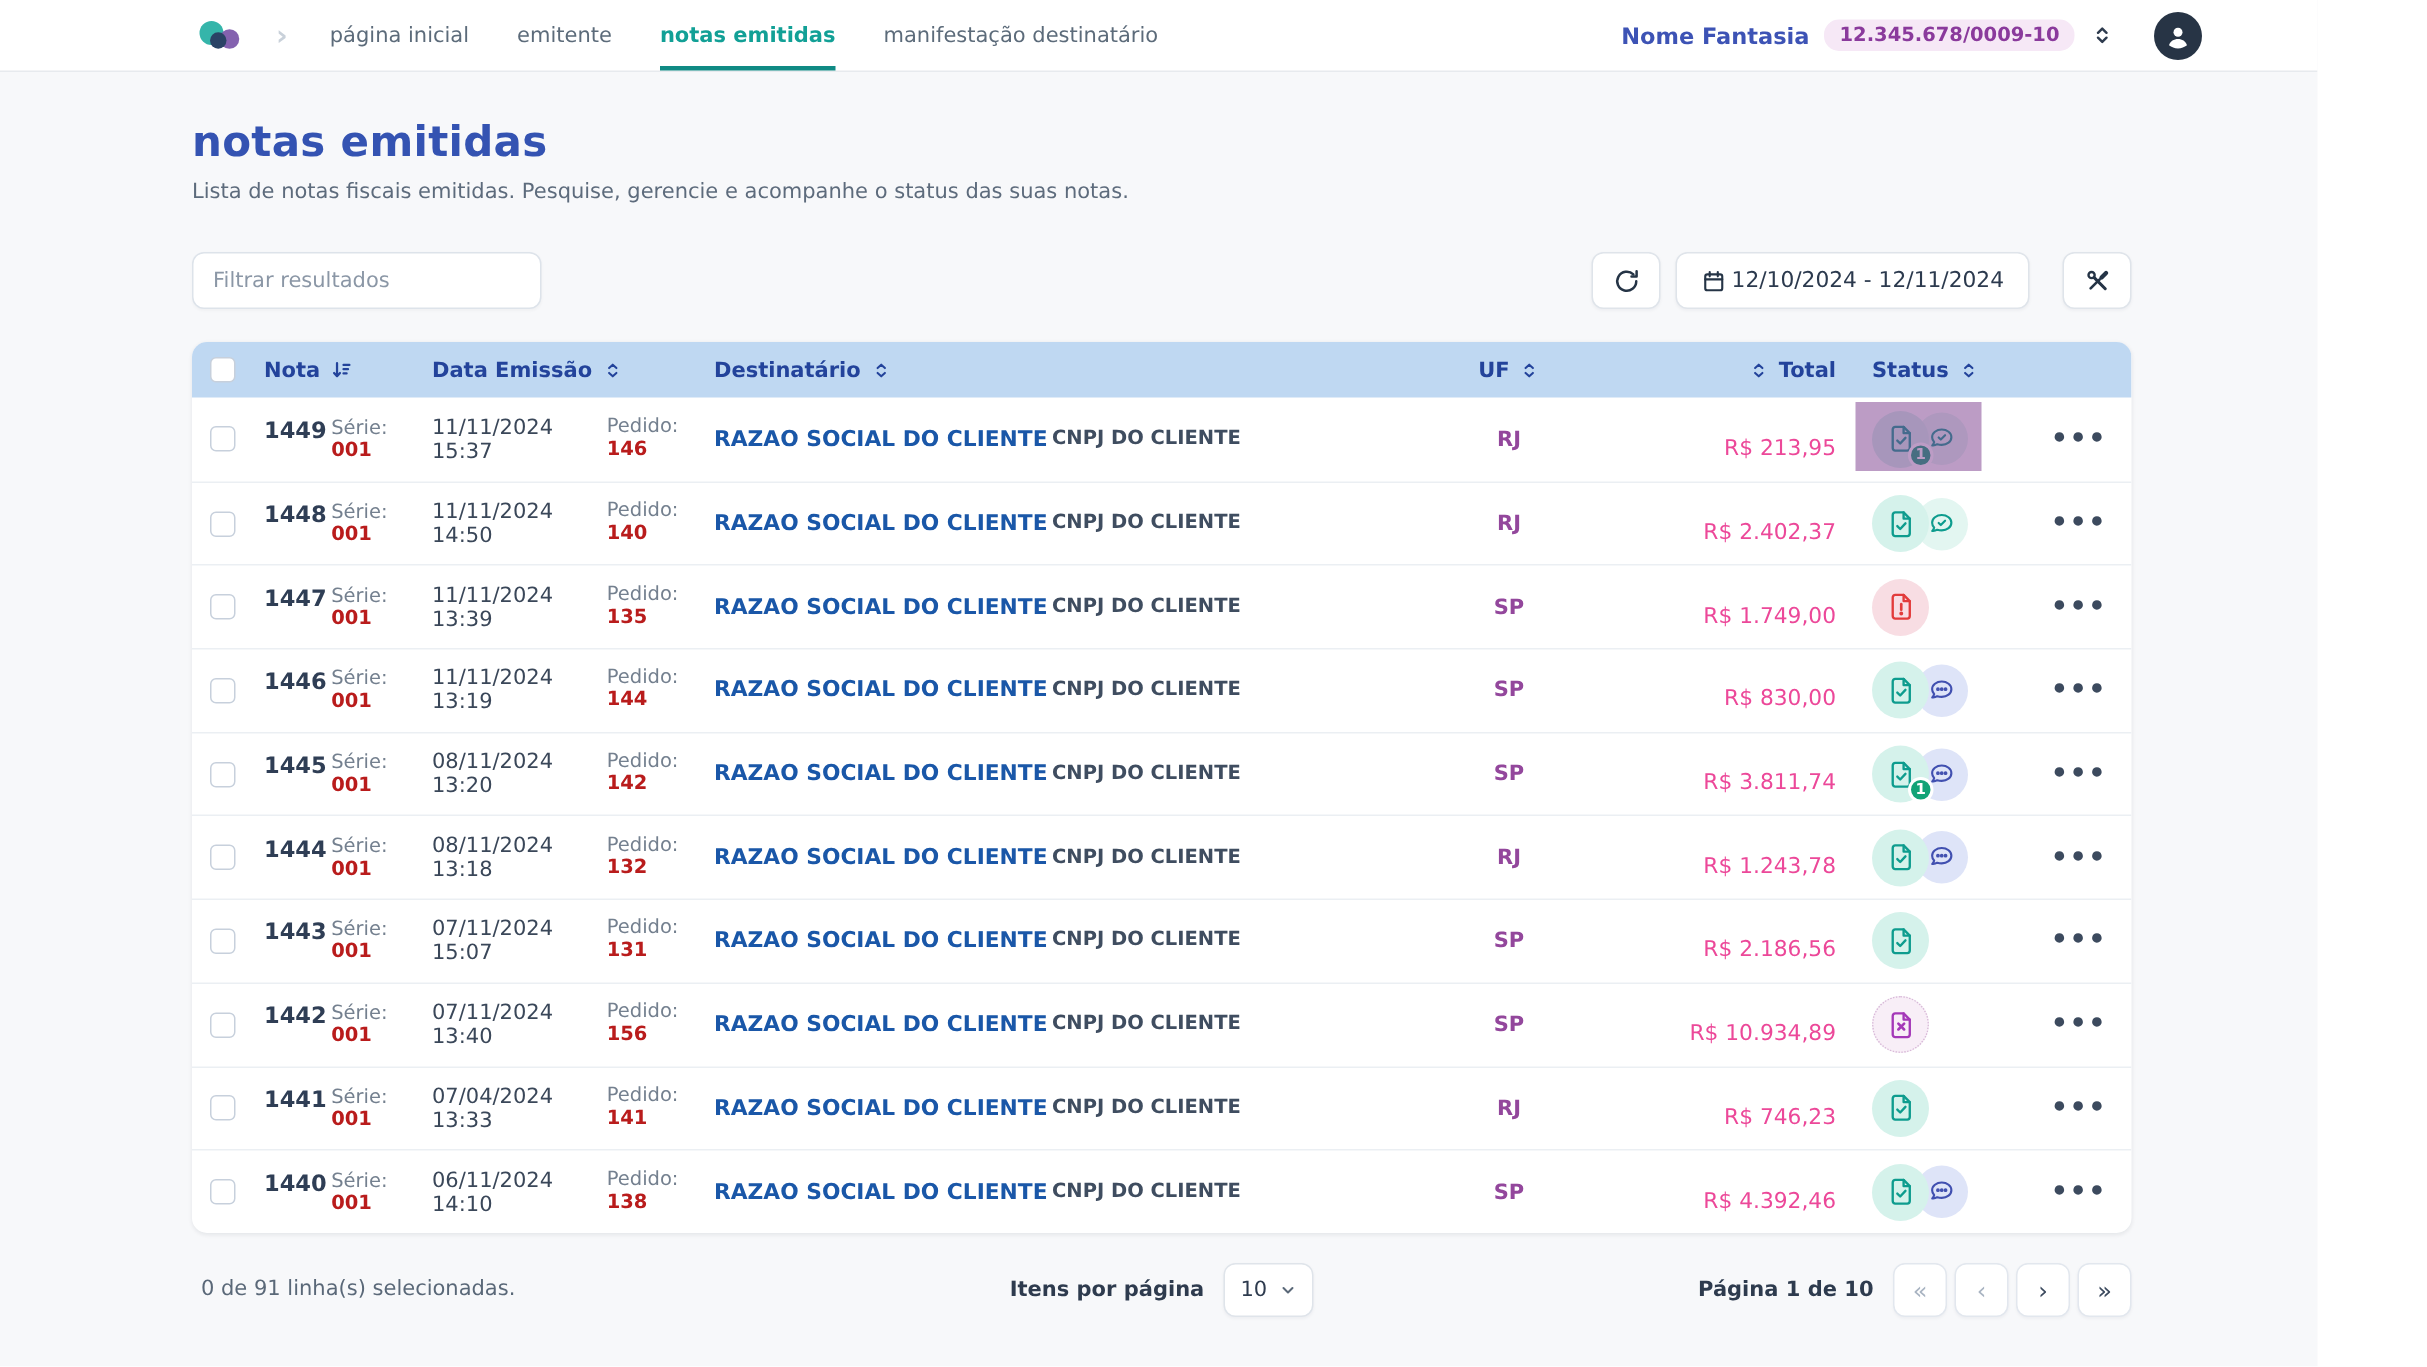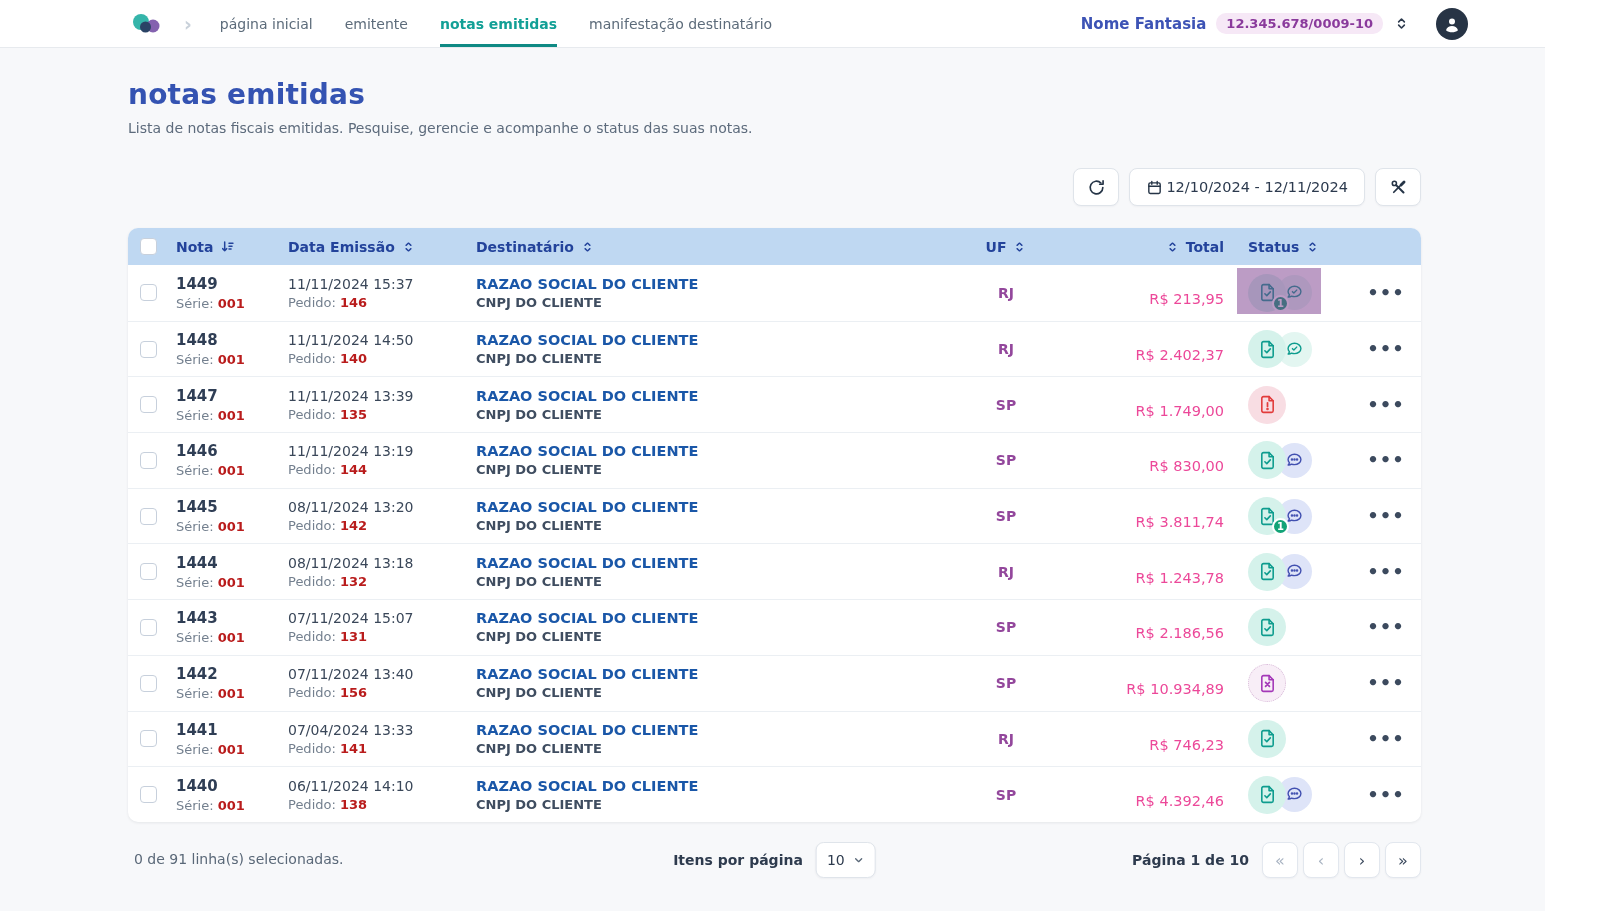--- a/index.html
+++ b/index.html
@@ -34,37 +34,37 @@
   .toolbar { position:absolute; top:120px; left:0; right:0; height:38px; }
   .filter-input { position:absolute; left:0; top:0; width:233px; height:38px; border:1px solid #dde3ea;
                   border-radius:8px; background:#fff; padding:0 13px; font-size:14px; color:#2e3b4e;
                   font-family:inherit; box-shadow:0 1px 2px rgba(16,24,40,.03); }
   .filter-input::placeholder { color:#8b97a6; }
   .tool-group { position:absolute; right:0; top:0; display:flex; gap:10px; }
   .icon-btn, .date-btn { height:38px; background:#fff; border:1px solid #dfe4ea; border-radius:8px;
                          display:flex; align-items:center; justify-content:center; cursor:pointer;
                          box-shadow:0 1px 2px rgba(16,24,40,.04); color:#253446; font-family:inherit; }
   .icon-btn { width:46px; }
-  .date-btn { padding:0 16px; gap:3px; font-size:14.5px; color:#2c3a4e; margin-right:0; }
+  .date-btn { padding:0 16px; gap:3px; font-size:14.5px; color:#2c3a4e; margin-right:12px; }
 
   
   .table-card { position:absolute; top:180px; left:0; right:0; height:594px; background:#fff;
                 border-radius:10px; box-shadow:0 1px 3px rgba(16,24,40,.08); overflow:hidden; }
   .grid-cols { display:grid; grid-template-columns:48px 112px 188px 480px 100px 180px 115px 70px; }
   .thead { height:37px; background:#bfd8f2; align-items:center; color:#23439b; font-size:14px; font-weight:bold; }
   .th { display:flex; align-items:center; gap:7px; }
   .th.center { justify-content:center; }
   .th.right { justify-content:flex-end; padding-right:12px; }
   .th.pad { padding-left:12px; }
   .sort-ic { display:flex; align-items:center; cursor:pointer; }
   .trow { height:55.7px; align-items:center; border-top:1px solid #ebeff3; }
   .trow:first-child { border-top:none; }
   .cb { width:17px; height:17px; border:1px solid #c7d0dc; border-radius:4px; background:#fff;
         margin-left:12px; cursor:pointer; display:block; }
-  .cell2 { display:flex; flex-direction:column; gap:3px; }
+  .cell2 { display:flex; flex-direction:row; gap:3px; }
   .nota-num { font-size:15px; font-weight:bold; color:#2f3e55; }
   .subline { font-size:13px; color:#74808f; }
   .subline b { color:#b91c1c; }
   .dateline { font-size:14px; color:#3a4759; }
   .dest { font-size:14.5px; font-weight:bold; color:#1a57a8; }
   .cnpj { font-size:13px; font-weight:600; color:#3f4d60; }
   .uf-cell { text-align:center; font-size:14px; font-weight:bold; color:#93479c; }
   .total-cell { text-align:right; padding-right:12px; font-size:14.5px; color:#ec4899;margin-top:12px; }
   .status-cell { display:flex; align-items:center; padding-left:12px; }
   .status-group { position:relative; display:flex; align-items:center; }
@@ -139,20 +139,21 @@
     </div>
   </div>
 
   <div class="main">
 
     <h1 class="page-title">notas emitidas</h1>
     <p class="page-subtitle">Lista de notas fiscais emitidas. Pesquise, gerencie e acompanhe o status das suas notas.</p>
 
 
     <div class="toolbar">
+      <input class="filter-input" type="text" placeholder="Filtrar resultados" style="">
       <div class="tool-group">
         <button class="icon-btn">
           <svg width="19" height="19" viewBox="0 0 24 24" fill="none" stroke="#253446" stroke-width="2.1" stroke-linecap="round" stroke-linejoin="round">
             <path d="M20 12a8 8 0 1 1-2.4-5.7"></path>
               <path d="M20.3 3.6v4.3H16"></path>
           </svg>
         </button>
         <button class="date-btn">
           <svg width="17" height="17" viewBox="0 0 24 24" fill="none" stroke="#253446" stroke-width="2" stroke-linecap="round">
             <rect x="4" y="5.5" width="16" height="15" rx="2"></rect>

